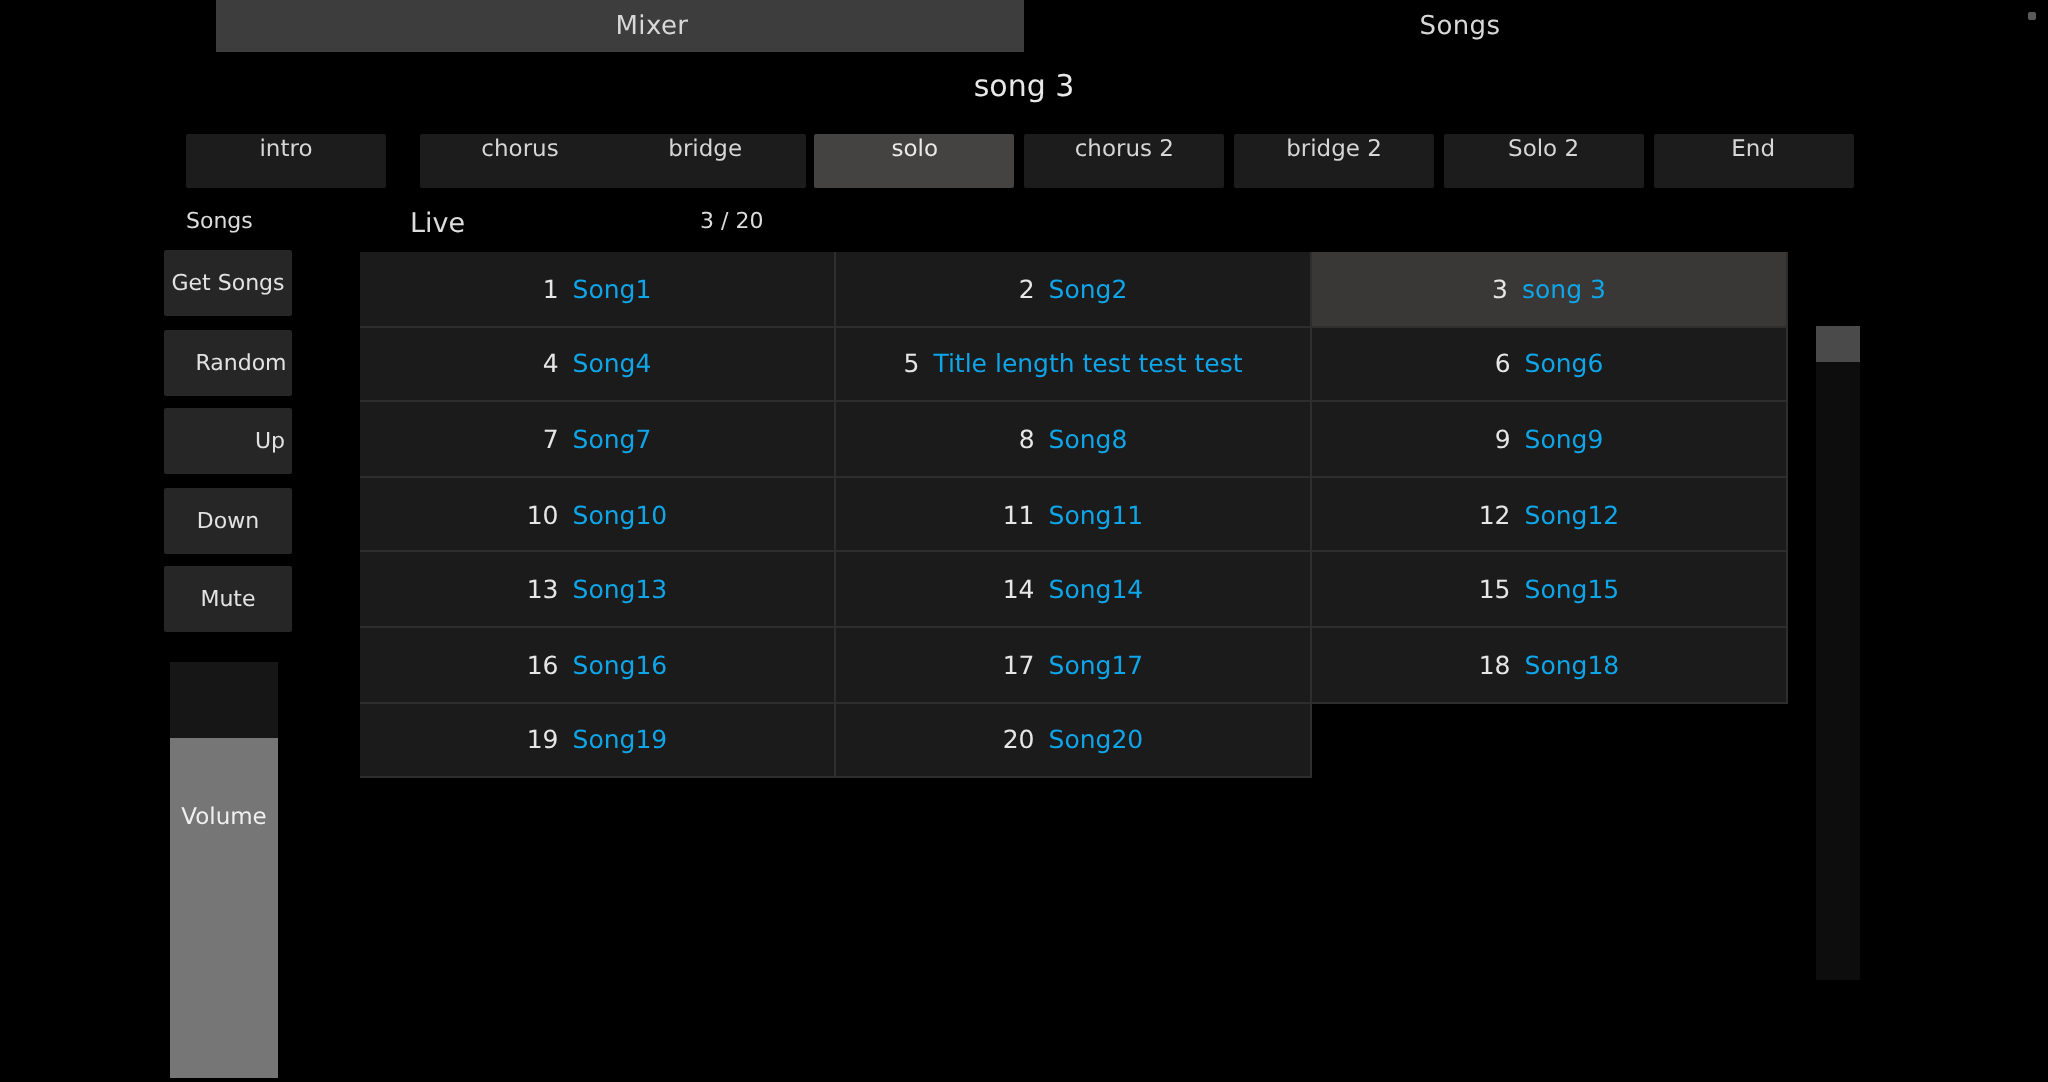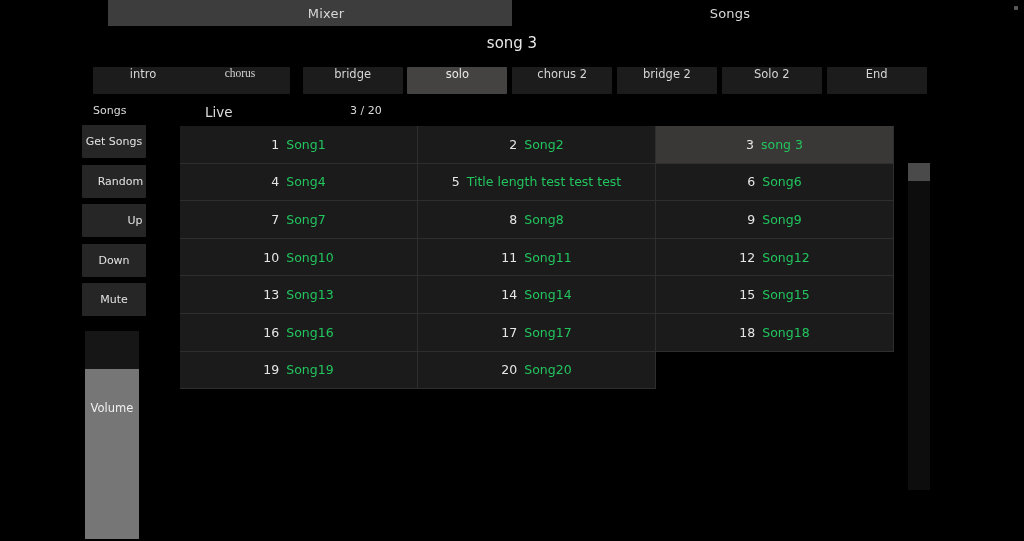--- a/index.html
+++ b/index.html
@@ -75,21 +75,21 @@
     width:238px; height:37.6px;
     background:#1b1b1b;
     border-right:1px solid #2e2e2e;
     border-bottom:1px solid #2e2e2e;
     display:flex; align-items:center; justify-content:center;
     color:#e6e6e6; font-size:12.5px; gap:7px; user-select:none;
   }
   .cell.selected { background:#3a3836; }
   .cell.empty { background:transparent; border-right:none; border-bottom:none; }
   .cell .num { color:#e6e6e6; }
-  .cell .nm  { color:#22c55e; }
+  .cell .nm  { color:#0ea5e9; }
 
   
   .scrollbar { position:absolute; left:908px; top:163px; width:22px; height:327px; background:#0d0d0d; }
   .scroll-thumb { position:absolute; left:0; top:0; width:22px; height:18px; background:#4a4a4a; }
 </style>
 </head>
 <body>
 
 <div id="app">
 
@@ -102,21 +102,21 @@
     </div>
   </div>
   <div class="corner-dot"></div>
 
   <div class="song-title">song 3</div>
 
   <div class="sections">
       <div class="sec-btn" style="left: 0px;">
         <span>intro</span>
       </div>
-      <div class="sec-btn" style="left: 97px; font-family: Liberation Serif, serif;">
+      <div class="sec-btn" style="left: 117px;">
         <span>chorus</span>
       </div>
       <div class="sec-btn" style="left: 209.6px;">
         <span>bridge</span>
       </div>
       <div class="sec-btn active" style="left: 314.4px;">
         <span>solo</span>
       </div>
       <div class="sec-btn" style="left: 419.2px;">
         <span>chorus 2</span>

